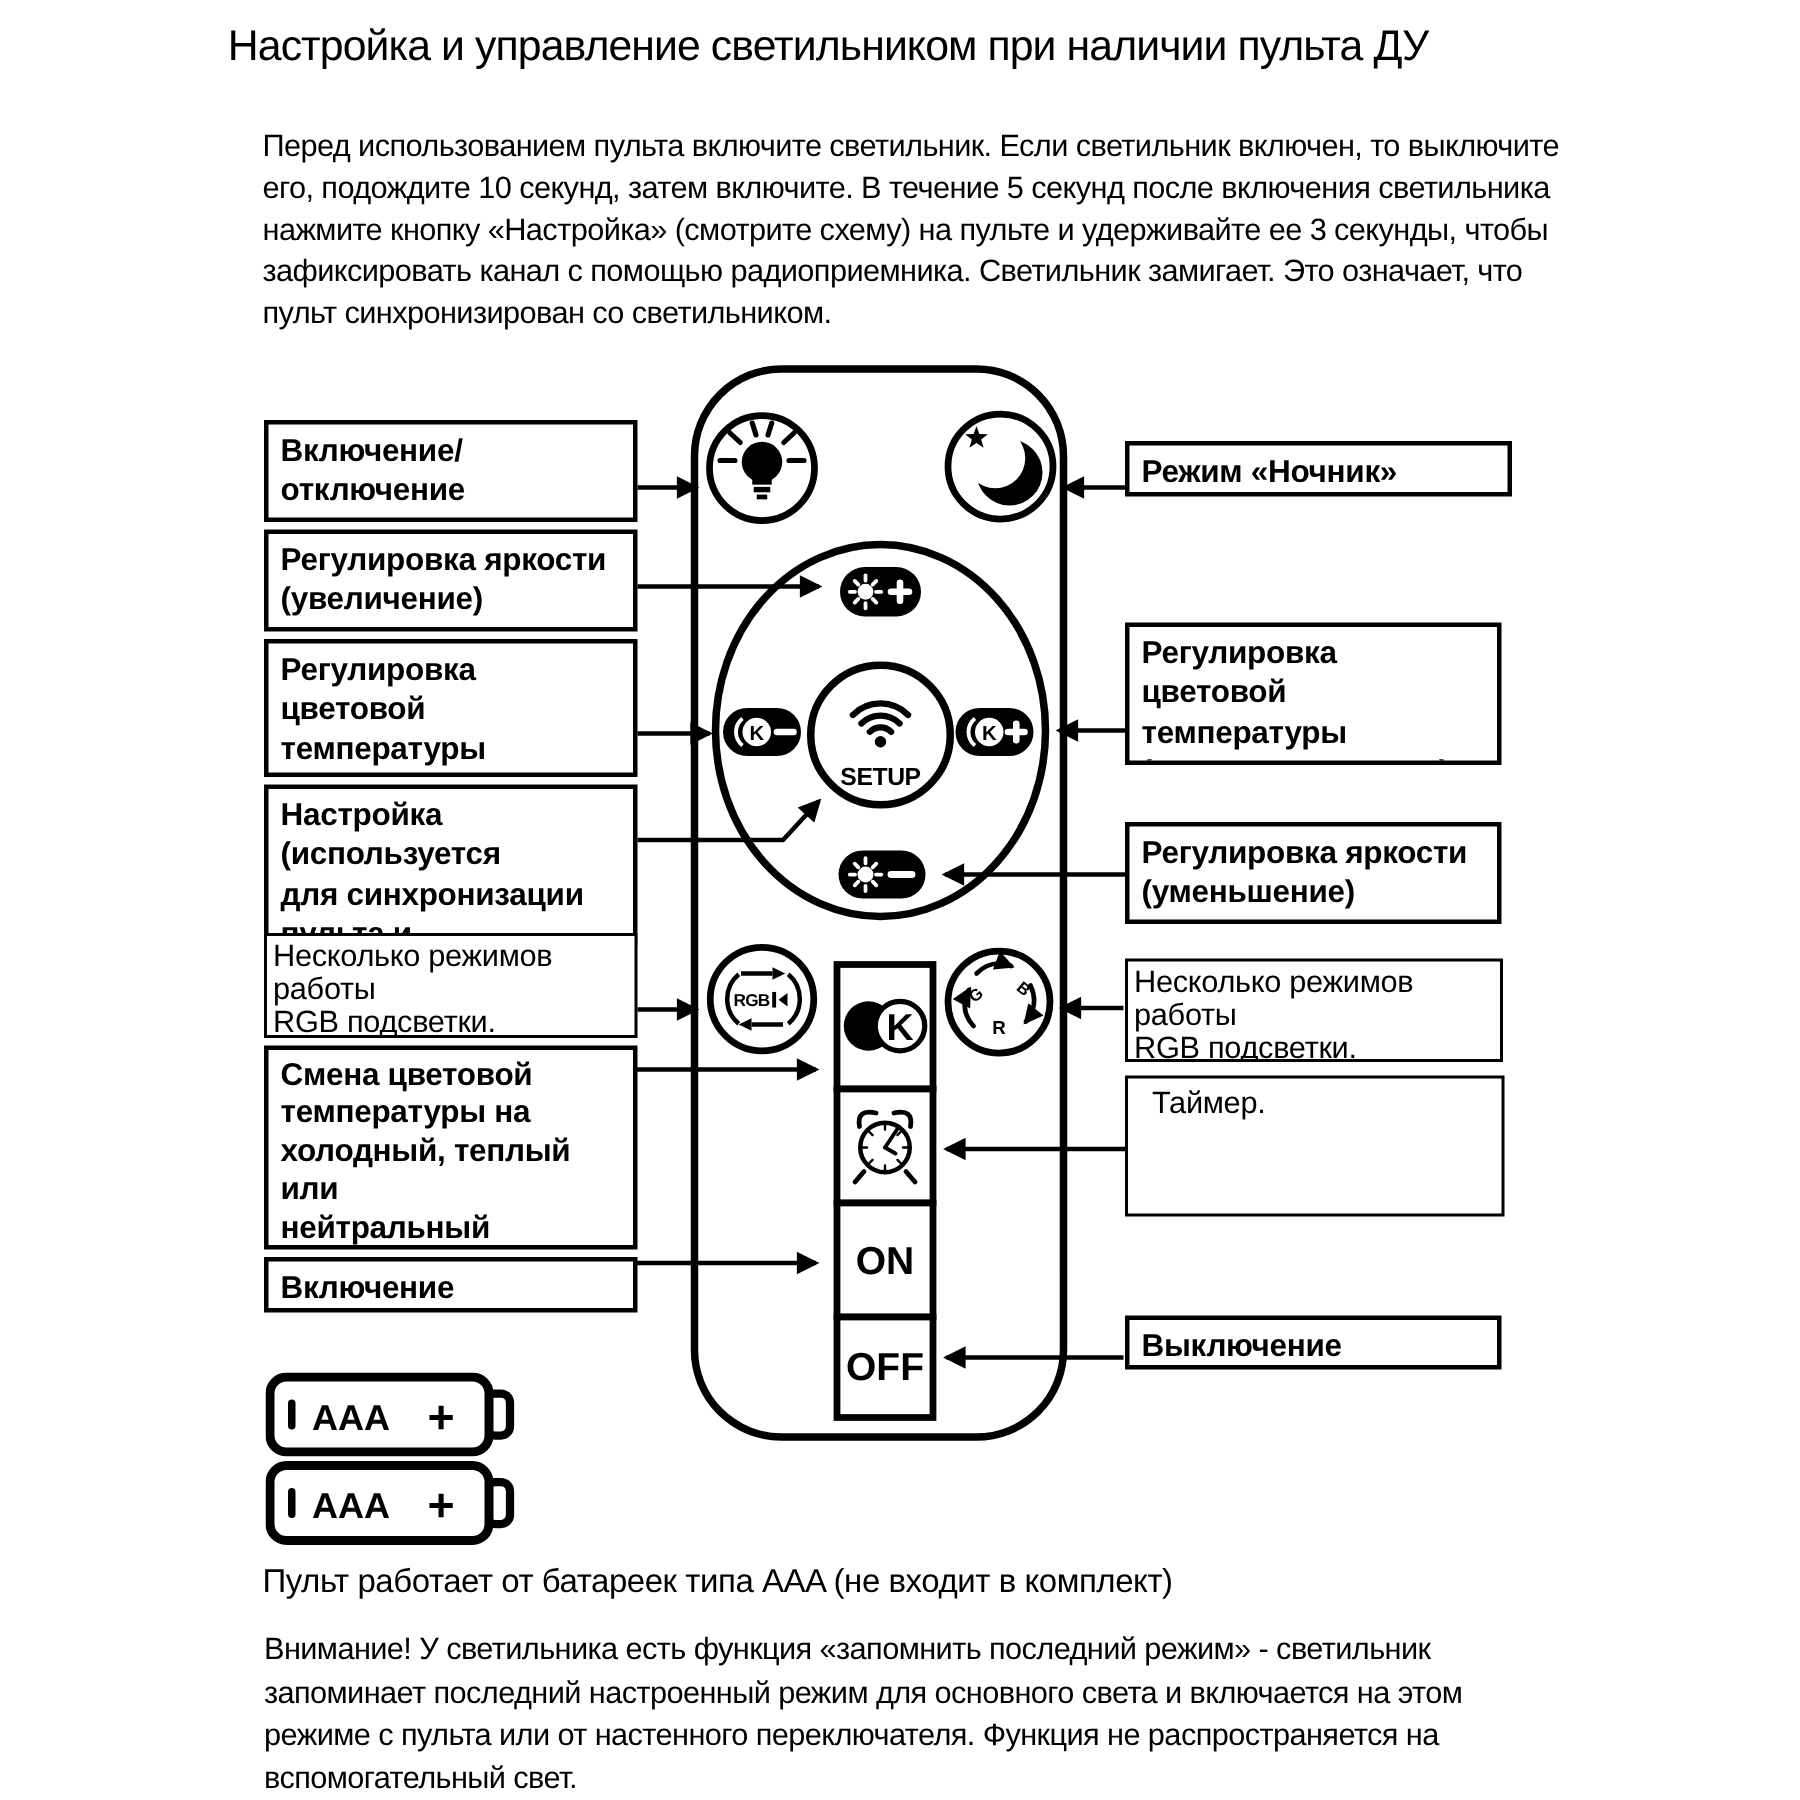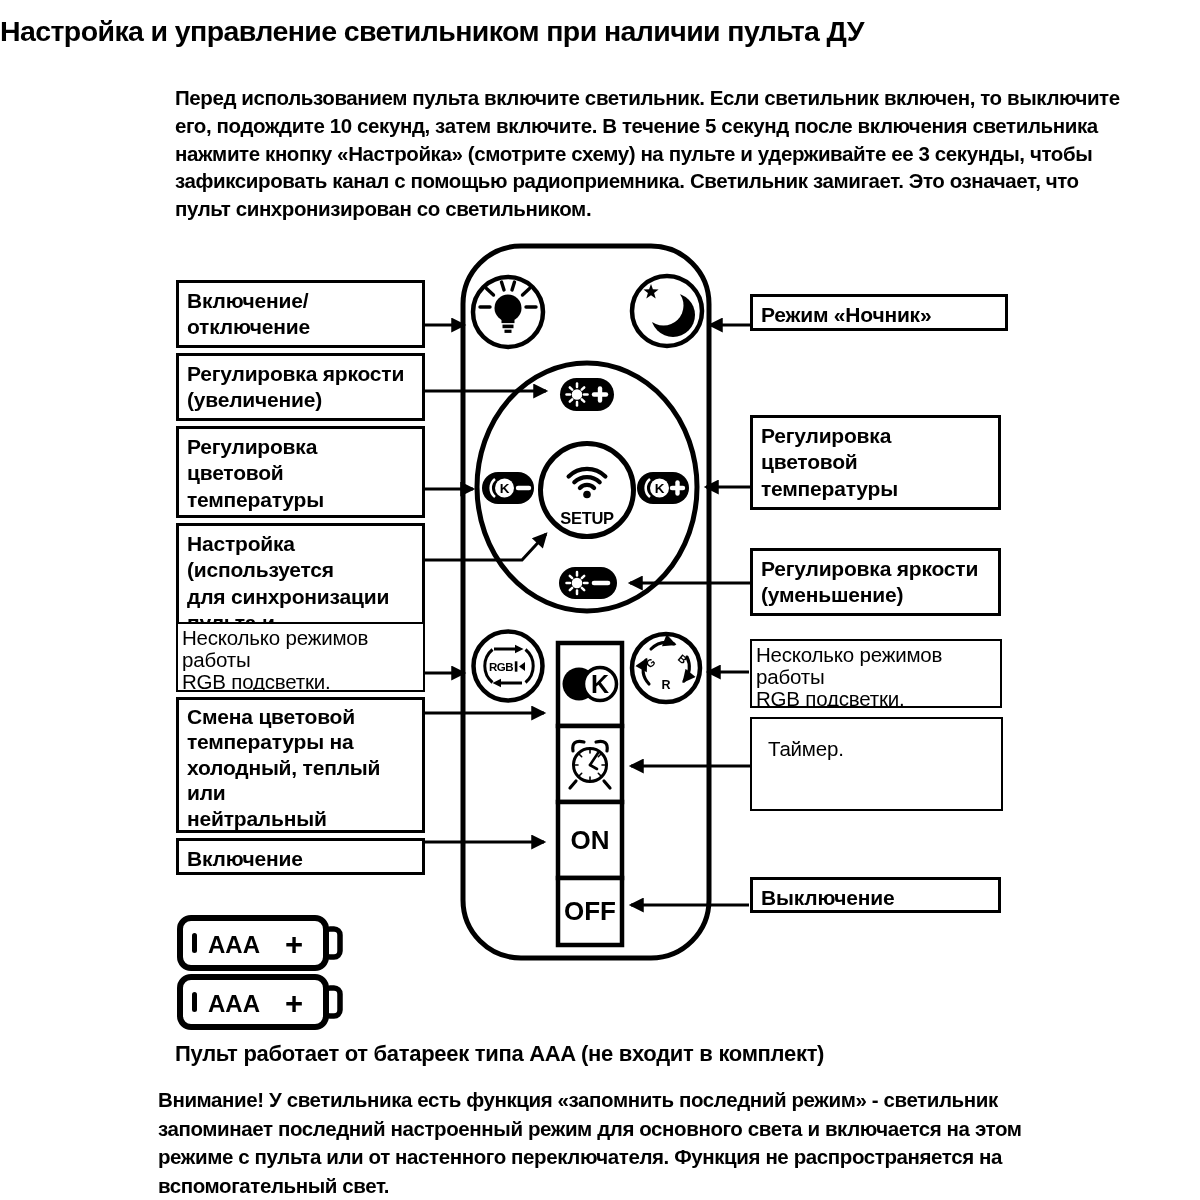--- a/index.html
+++ b/index.html
@@ -2,30 +2,30 @@
 <html><head>
 <meta charset="utf-8">
 <style>
   * { margin:0; padding:0; box-sizing:border-box; }
   html,body { background:#fff; }
   body {
     width:1200px; height:1200px; position:relative; overflow:hidden;
     font-family:"Liberation Sans", sans-serif; color:#000;
   }
   .title {
-    position:absolute; top:15px; left:0; width:1104px; 
-    font-size:28.5px; font-weight:bold; letter-spacing:-0.6px;
+    position:absolute; top:15px; left:0; width:1104px; text-align:center;
+    font-size:28.5px; font-weight:normal; letter-spacing:-0.6px;
   }
   .para {
-    position:absolute; white-space:pre-line; font-weight:bold;
+    position:absolute; white-space:pre-line; font-weight:normal;
     font-size:20.5px; line-height:27.8px; letter-spacing:-0.4px;
   }
   #intro   { left:175px; top:84px;   width:1025px; }
   #batnote { left:175px; top:1041px; width:1025px; font-size:22px; line-height:26px; letter-spacing:-0.3px; }
-  #warning { left:158px; top:1086px; width:1025px; line-height:28.6px; }
+  #warning { left:176px; top:1086px; width:1025px; line-height:28.6px; }
 
   .cb {
     position:absolute; background:#fff; border:3px solid #000;
     font-weight:bold; font-size:21px; line-height:1.26;
     padding:5px 8px; white-space:pre-line; letter-spacing:-0.2px;
     overflow:hidden;
   }
   .cb.light {
     font-weight:normal; font-size:20.5px; line-height:1.08;
     padding:3px 4px; border-width:2.5px;
@@ -34,21 +34,21 @@
   #bl2{left:176px;top:353px;width:249px;height:68px}
   #bl3{left:176px;top:426px;width:249px;height:92px}
   #bl4{left:176px;top:523px;width:249px;height:108px}
   #bl5{left:176px;top:622px;width:249px;height:70px}
   #bl6{left:176px;top:697px;width:249px;height:136px;line-height:1.21;padding-top:4px}
   #bl7{left:176px;top:838px;width:249px;height:37px}
   #br1{left:750px;top:294px;width:258px;height:37px}
   #br2{left:750px;top:415px;width:251px;height:95px}
   #br3{left:750px;top:548px;width:251px;height:68px}
   #br4{left:750px;top:639px;width:252px;height:69px}
-  #br5{left:750px;top:717px;width:253px;height:94px;padding:19px 16px}
+  #br5{left:750px;top:717px;width:253px;height:94px;padding:6px 16px}
   #br6{left:750px;top:877px;width:251px;height:36px}
 
   #remote-svg   { position:absolute; left:460px; top:243px; }
   #battery1     { position:absolute; left:177px; top:915px; }
   #battery2     { position:absolute; left:177px; top:974px; }
   #connectors   { position:absolute; left:0; top:0; pointer-events:none; }
 
   svg text { font-family:"Liberation Sans", sans-serif; }
 </style>
 </head>

